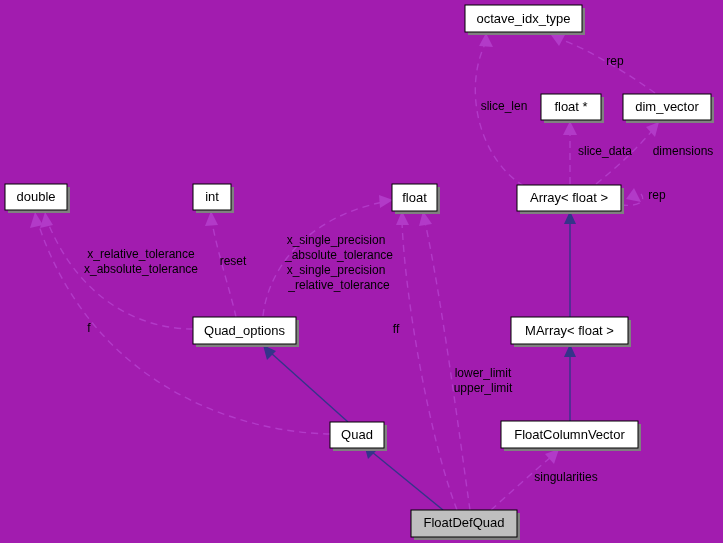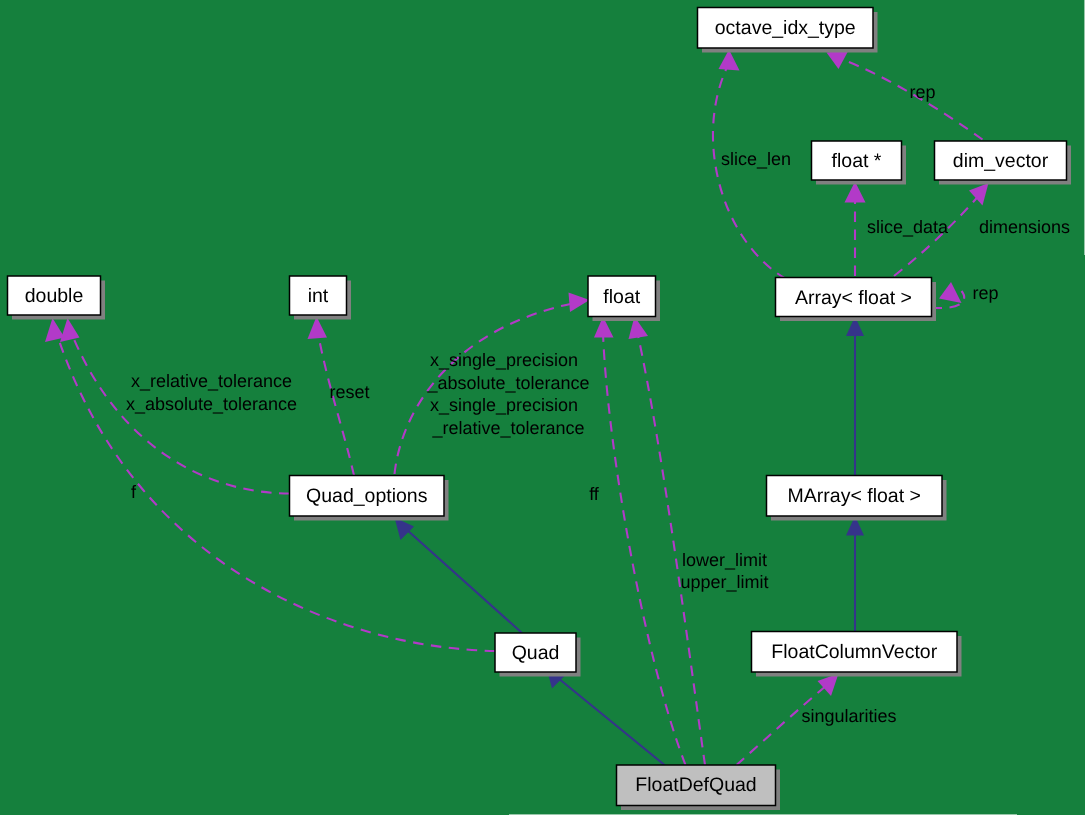--- a/index.html
+++ b/index.html
@@ -4,21 +4,21 @@
 <style>
   html, body {
     margin: 0;
     padding: 0;
     background: #ffffff;
   }
   #diagram-root {
     position: relative;
     width: 723px;
     height: 543px;
-    background: #15803d;
+    background: #a21caf;
     font-family: "Liberation Sans", sans-serif;
     overflow: hidden;
   }
   svg#uml-canvas {
     position: absolute;
     left: 0;
     top: 0;
     width: 723px;
     height: 543px;
   }

